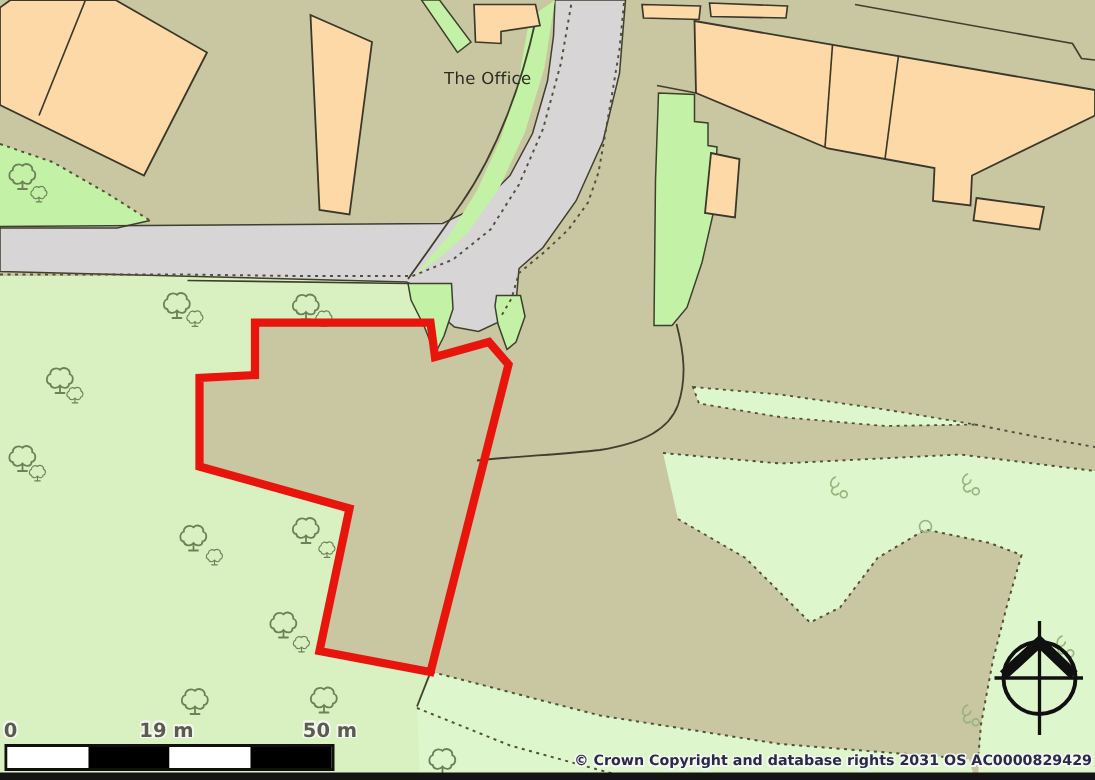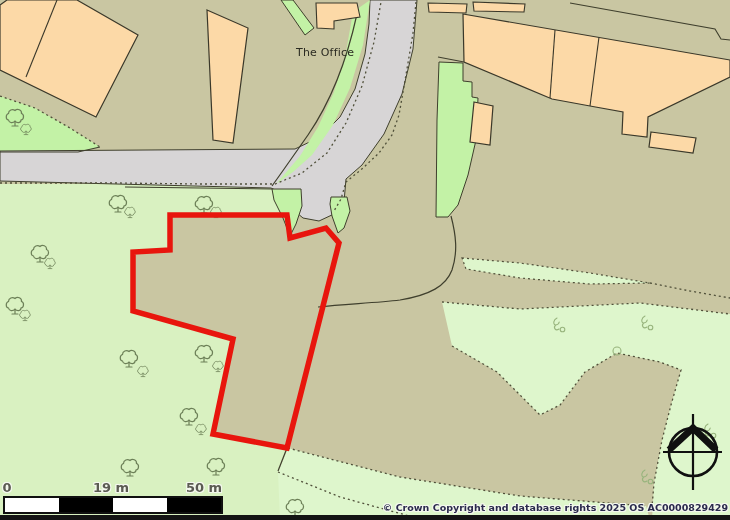--- a/index.html
+++ b/index.html
@@ -101,24 +101,24 @@
       <path d="M693,414 L693,490" fill="none" stroke="#101010" stroke-width="2.2" stroke-linejoin="miter"></path>
       <path d="M663,452 L722,452" fill="none" stroke="#101010" stroke-width="2.2" stroke-linejoin="miter"></path>
       <polyline points="669,450 693,428 716,450" fill="none" stroke="#101010" stroke-width="7" stroke-linejoin="miter"></polyline>
     </svg>
 
   <div class="office-label">The Office</div>
 
   <div class="scale-labels">
     <span style="left:7px">0</span>
     <span style="left:111px">19 m</span>
-    <span style="left:204px">50 m</span>
+    <span style="left:220px">50 m</span>
   </div>
   <div class="scalebar" id="scalebar">
       <div class="seg" style="background: rgb(255, 255, 255);"></div>
       <div class="seg" style="background: rgb(0, 0, 0);"></div>
       <div class="seg" style="background: rgb(255, 255, 255);"></div>
       <div class="seg" style="background: rgb(0, 0, 0);"></div>
     </div>
 
-  <div class="copyright">© Crown Copyright and database rights 2025 OS AC0000829429</div>
+  <div class="copyright">© Crown Copyright and database rights 2031 OS AC0000829429</div>
   <div class="bottom-bar"></div>
 </div>
 
 </body></html>

